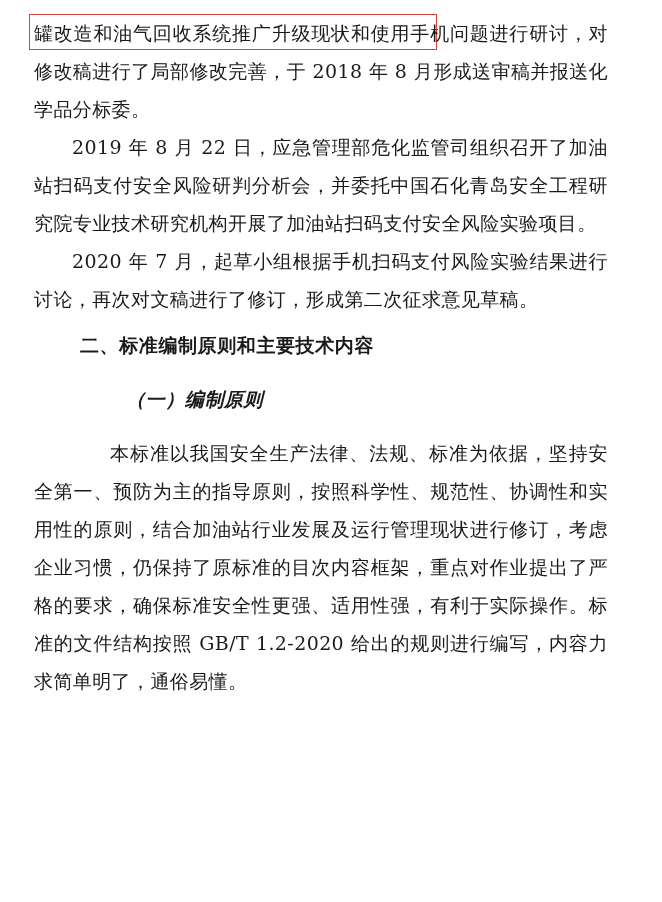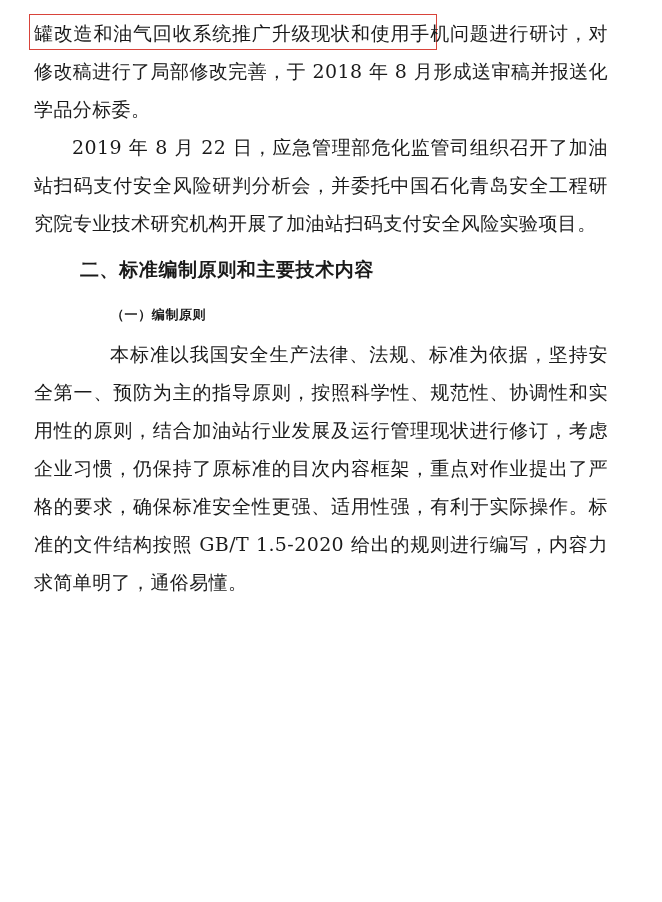--- a/index.html
+++ b/index.html
@@ -37,26 +37,27 @@
   }
   .heading {
     font-size: 19px;
     line-height: 38px;
     font-weight: bold;
     margin: 8px;
     letter-spacing: 0.6px;
     text-indent: 38px;
   }
   .subheading {
-    font-size: 13px;
+    font-size: 19px;
     line-height: 38px;
     font-weight: bold;
-    margin: 1px;
+    margin: 16px;
     letter-spacing: 0.6px;
     text-indent: 76px;
+    font-style: italic;
   }
   
   .annotation-box {
     position: absolute;
     left: 29px;
     top: 14px;
     width: 408px;
     height: 36px;
     border: 1.5px solid #d8433a;
     box-sizing: border-box;
@@ -70,23 +71,24 @@
 <body>
 
 <div class="page">
 
   <div class="annotation-box"></div>
 
   <p class="para first-line">罐改造和油气回收系统推广升级现状和使用手机问题进行研讨，对修改稿进行了局部修改完善，于 2018 年 8 月形成送审稿并报送化学品分标委。</p>
 
   <p class="para indent">2019 年 8 月 22 日，应急管理部危化监管司组织召开了加油站扫码支付安全风险研判分析会，并委托中国石化青岛安全工程研究院专业技术研究机构开展了加油站扫码支付安全风险实验项目。</p>
 
+  <p class="para indent">2020 年 7 月，起草小组根据手机扫码支付风险实验结果进行讨论，再次对文稿进行了修订，形成第二次征求意见草稿。</p>
 
 
   <p class="heading">二、标准编制原则和主要技术内容</p>
 
   <p class="subheading">（一）编制原则</p>
 
-  <p class="para indent2">本标准以我国安全生产法律、法规、标准为依据，坚持安全第一、预防为主的指导原则，按照科学性、规范性、协调性和实用性的原则，结合加油站行业发展及运行管理现状进行修订，考虑企业习惯，仍保持了原标准的目次内容框架，重点对作业提出了严格的要求，确保标准安全性更强、适用性强，有利于实际操作。标准的文件结构按照 GB/T 1.5-2020 给出的规则进行编写，内容力求简单明了，通俗易懂。</p>
+  <p class="para indent2">本标准以我国安全生产法律、法规、标准为依据，坚持安全第一、预防为主的指导原则，按照科学性、规范性、协调性和实用性的原则，结合加油站行业发展及运行管理现状进行修订，考虑企业习惯，仍保持了原标准的目次内容框架，重点对作业提出了严格的要求，确保标准安全性更强、适用性强，有利于实际操作。标准的文件结构按照 GB/T 1.2-2020 给出的规则进行编写，内容力求简单明了，通俗易懂。</p>
 
 
 
 </div>
 
 </body></html>

